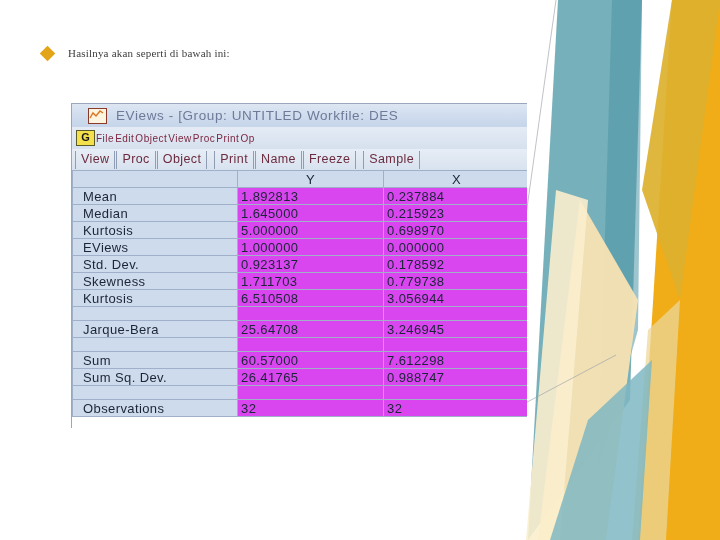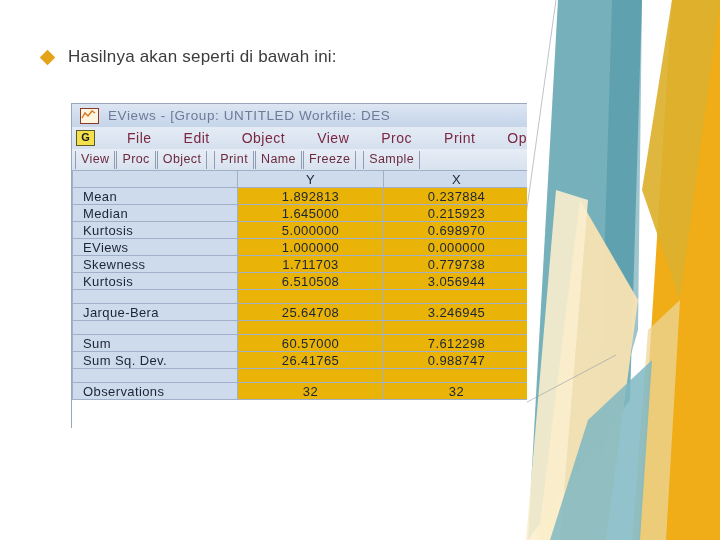--- a/index.html
+++ b/index.html
@@ -45,23 +45,23 @@
   }
   #bullet-diamond {
     width: 11px;
     height: 11px;
     background: #e3a419;
     transform: rotate(45deg);
     flex: 0 0 auto;
   }
   #bullet-text {
     margin-left: 15px;
-    font-size: 17px;
+    font-size: 11px;
     color: #3c3c3c;
-    font-family: Liberation Sans, sans-serif;
+    font-family: Liberation Serif, serif;
     letter-spacing: 0.2px;
     white-space: nowrap;
   }
 
   
   #eviews {
     position: absolute;
     left: 71px;
     top: 103px;
     width: 456px;
@@ -72,21 +72,21 @@
     border-top: 1px solid #9aa7bb;
     box-sizing: border-box;
     font-family: "Liberation Sans", sans-serif;
   }
 
   .ev-titlebar {
     height: 23px;
     background: linear-gradient(to bottom, #dde6f2 0%, #cfdcee 55%, #c6d5e9 100%);
     display: flex;
     align-items: center;
-    padding-left: 8px;
+    padding-left: 16px;
     box-sizing: border-box;
   }
   .ev-appicon {
     width: 17px;
     height: 14px;
     background: #fdf5e0;
     border: 1px solid #8b3a2a;
     position: relative;
     flex: 0 0 auto;
     overflow: hidden;
@@ -116,23 +116,23 @@
     border: 1px solid #5b5b2a;
     font-size: 11px;
     line-height: 12px;
     text-align: center;
     color: #1a1a1a;
     font-weight: bold;
     font-family: "Liberation Sans", sans-serif;
     flex: 0 0 auto;
   }
   .ev-menu-item {
-    font-size: 14px;
+    font-size: 10px;
     color: #7b2740;
-    margin-left: 32px;
+    margin-left: 1px;
     letter-spacing: 0.5px;
     white-space: nowrap;
     font-family: "Liberation Sans", sans-serif;
   }
 
   .ev-toolbar {
     height: 21px;
     background: linear-gradient(to bottom, #e7edf6 0%, #d8e2ef 100%);
     display: flex;
     align-items: center;
@@ -180,22 +180,22 @@
   .ev-table th {
     background: #cedbec;
     text-align: center;
   }
   td.lbl {
     background: #cedbec;
     text-align: left;
     padding-left: 10px;
   }
   td.val {
-    background: #eab308;
-    text-align: center;
+    background: #d946ef;
+    text-align: left;
     margin-left: 12px;
   }
   tr.spacer td { height: 14px; }
 </style>
 </head>
 <body>
 
 <div id="slide">
 
   <div id="decor">
@@ -290,20 +290,25 @@
             <td class="lbl">Kurtosis</td>
             <td class="val">5.000000</td>
             <td class="val">0.698970</td>
           </tr>
           <tr>
             <td class="lbl">EViews</td>
             <td class="val">1.000000</td>
             <td class="val">0.000000</td>
           </tr>
           <tr>
+            <td class="lbl">Std. Dev.</td>
+            <td class="val">0.923137</td>
+            <td class="val">0.178592</td>
+          </tr>
+          <tr>
             <td class="lbl">Skewness</td>
             <td class="val">1.711703</td>
             <td class="val">0.779738</td>
           </tr>
           <tr>
             <td class="lbl">Kurtosis</td>
             <td class="val">6.510508</td>
             <td class="val">3.056944</td>
           </tr>
           <tr class="spacer">

